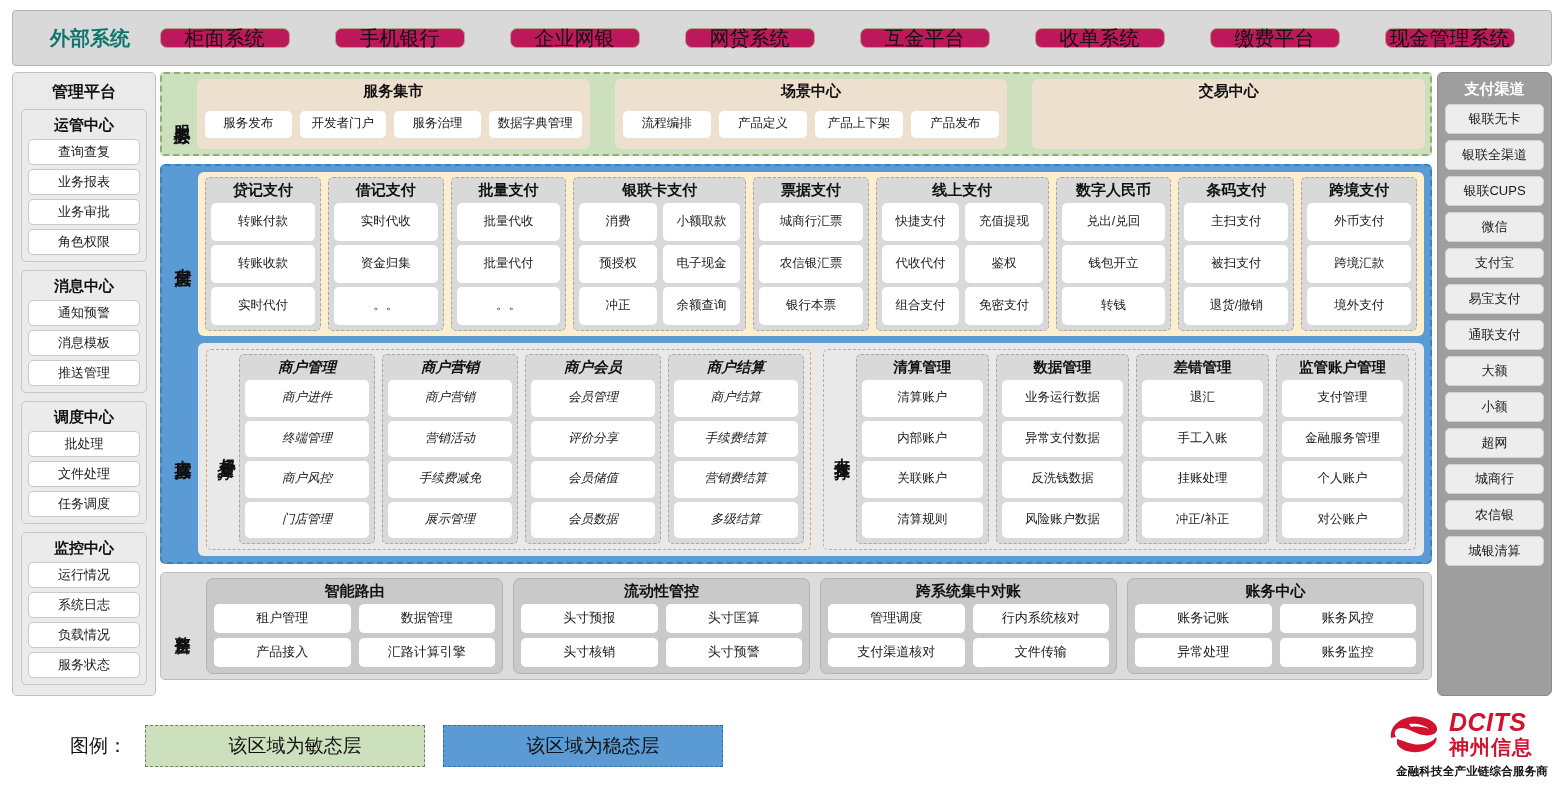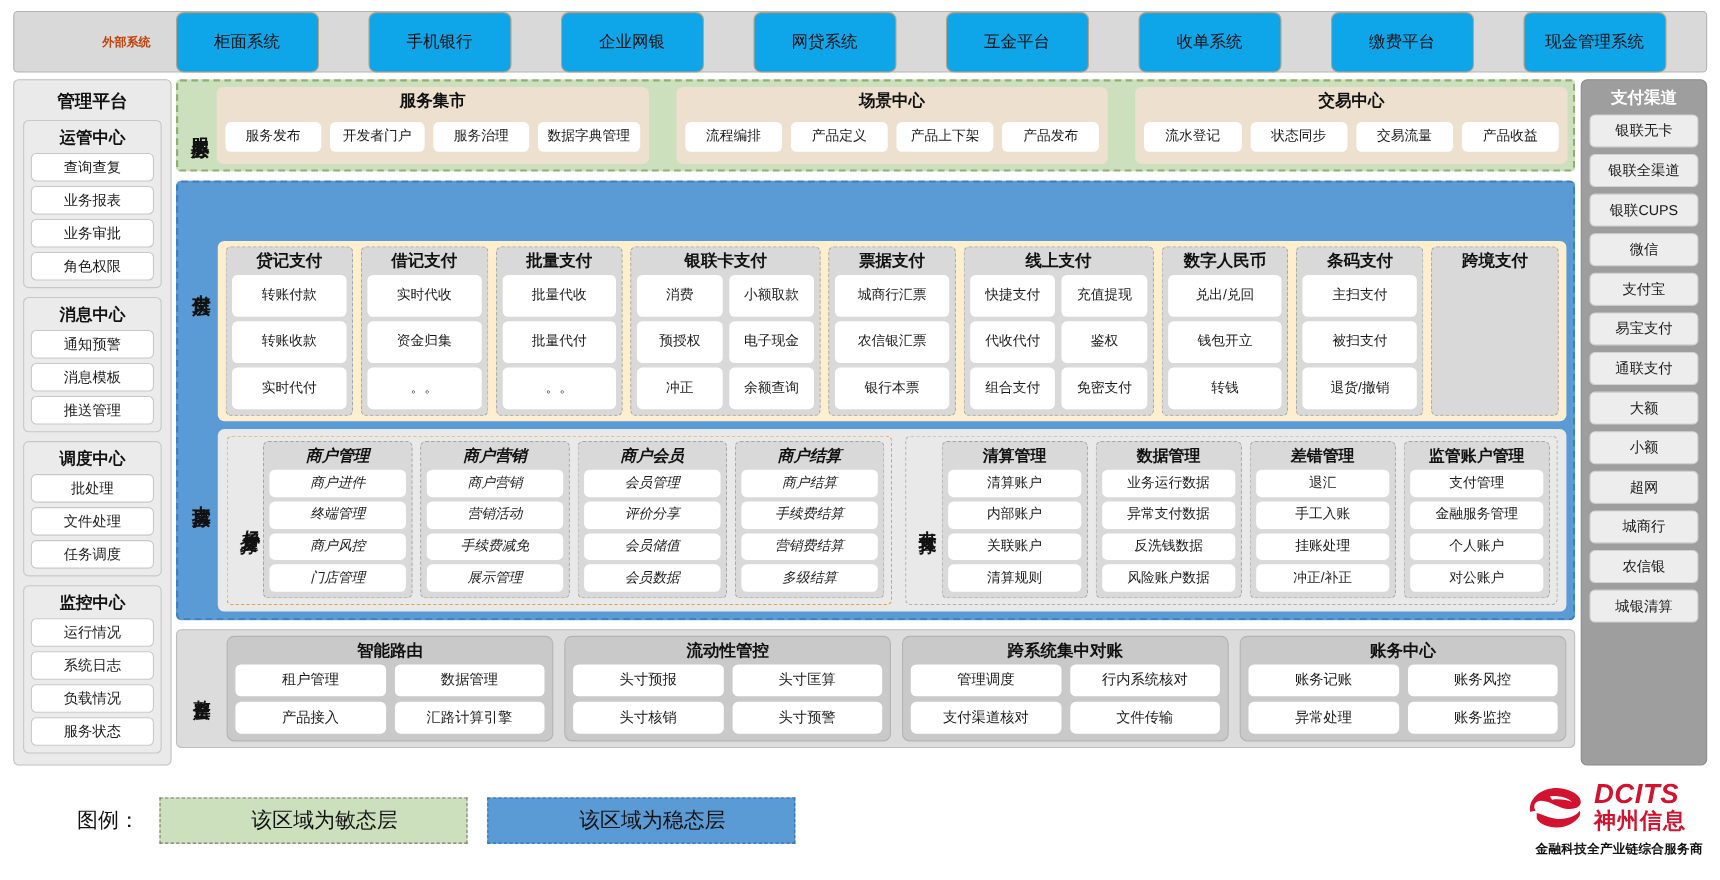--- a/index.html
+++ b/index.html
@@ -45,30 +45,30 @@
   .topbar {
     position: absolute; left: 12px; top: 10px;
     width: 1540px; height: 56px;
     background: #d9d9d9;
     border: 1px solid #b3b3b3;
     border-radius: 4px;
     display: flex; align-items: center;
     padding: 0 14px;
   }
   .topbar-title {
-    font-weight: bold; font-size: 11px; color: #c2410c;
-    width: 110px; flex: none; text-align: right; padding-left: 16px;
+    font-weight: bold; font-size: 20px; color: #0f766e;
+    width: 110px; flex: none; text-align: center; padding-left: 16px;
   }
   .topbar-list { flex: 1; display: flex; justify-content: space-around; align-items: center; }
   .ext-chip {
-    background: #0ea5e9;
+    background: #be185d;
     border: 1px solid #b9a083;
     border-radius: 7px;
-    width: 130px; height: 55px;
-    font-size: 15px; color: #111;
+    width: 130px; height: 20px;
+    font-size: 20px; color: #111;
     display: flex; align-items: center; justify-content: center;
   }
 
   
   .lsidebar {
     position: absolute; left: 12px; top: 72px;
     width: 144px; height: 624px;
     background: #eaeaea;
     border: 1px solid #c0c0c0;
     border-radius: 5px;
@@ -146,21 +146,21 @@
     height: 400px;
     background: #5b9bd5;
     border: 2px dashed #3f7fbd;
     border-radius: 5px;
     display: flex; align-items: stretch;
     padding: 6px;
   }
   .stable-vlabels { width: 30px; flex: none; display: flex; flex-direction: column; }
   .stable-vlabels .vlabel.a { height: 170px; }
   .stable-vlabels .vlabel.b { flex: 1; }
-  .stable-cols { flex: 1; display: flex; flex-direction: column; gap: 7px; margin-top: 47px; }
+  .stable-cols { flex: 1; display: flex; flex-direction: column; gap: 7px; }
 
   
   .pay-layer {
     height: 164px;
     background: #fdeecd;
     border-radius: 6px;
     padding: 5px 7px;
     display: flex; gap: 7px;
   }
   .pay-card {
@@ -339,26 +339,20 @@
             <div class="grp-title">场景中心</div>
             <div class="svc-row">
               <div class="chip">流程编排</div>
               <div class="chip">产品定义</div>
               <div class="chip">产品上下架</div>
               <div class="chip">产品发布</div>
             </div>
           </div>
           <div class="svc-group">
             <div class="grp-title">交易中心</div>
-            <div class="svc-row">
-              <div class="chip">流水登记</div>
-              <div class="chip">状态同步</div>
-              <div class="chip">交易流量</div>
-              <div class="chip">产品收益</div>
-            </div>
           </div>
         </div>
     </div>
 
     <div class="stable">
       <div class="stable-vlabels">
         <div class="vlabel a">支付层</div>
         <div class="vlabel b">支撑层</div>
       </div>
       <div class="stable-cols">
@@ -429,20 +423,25 @@
             <div class="pay-card">
               <div class="grp-title">条码支付</div>
               <div class="pay-items">
                 <div class="chip">主扫支付</div>
                 <div class="chip">被扫支付</div>
                 <div class="chip">退货/撤销</div>
               </div>
             </div>
             <div class="pay-card">
               <div class="grp-title">跨境支付</div>
+              <div class="pay-items">
+                <div class="chip">外币支付</div>
+                <div class="chip">跨境汇款</div>
+                <div class="chip">境外支付</div>
+              </div>
             </div>
           </div>
 
         <div class="sup-layer">
           <div class="sup-wrap scene">
             <div class="vlabel">场景支撑</div>
             <div class="sup-cards" id="scene-cards">
                 <div class="sup-card">
                   <div class="grp-title">商户管理</div>
                   <div class="sup-items">

